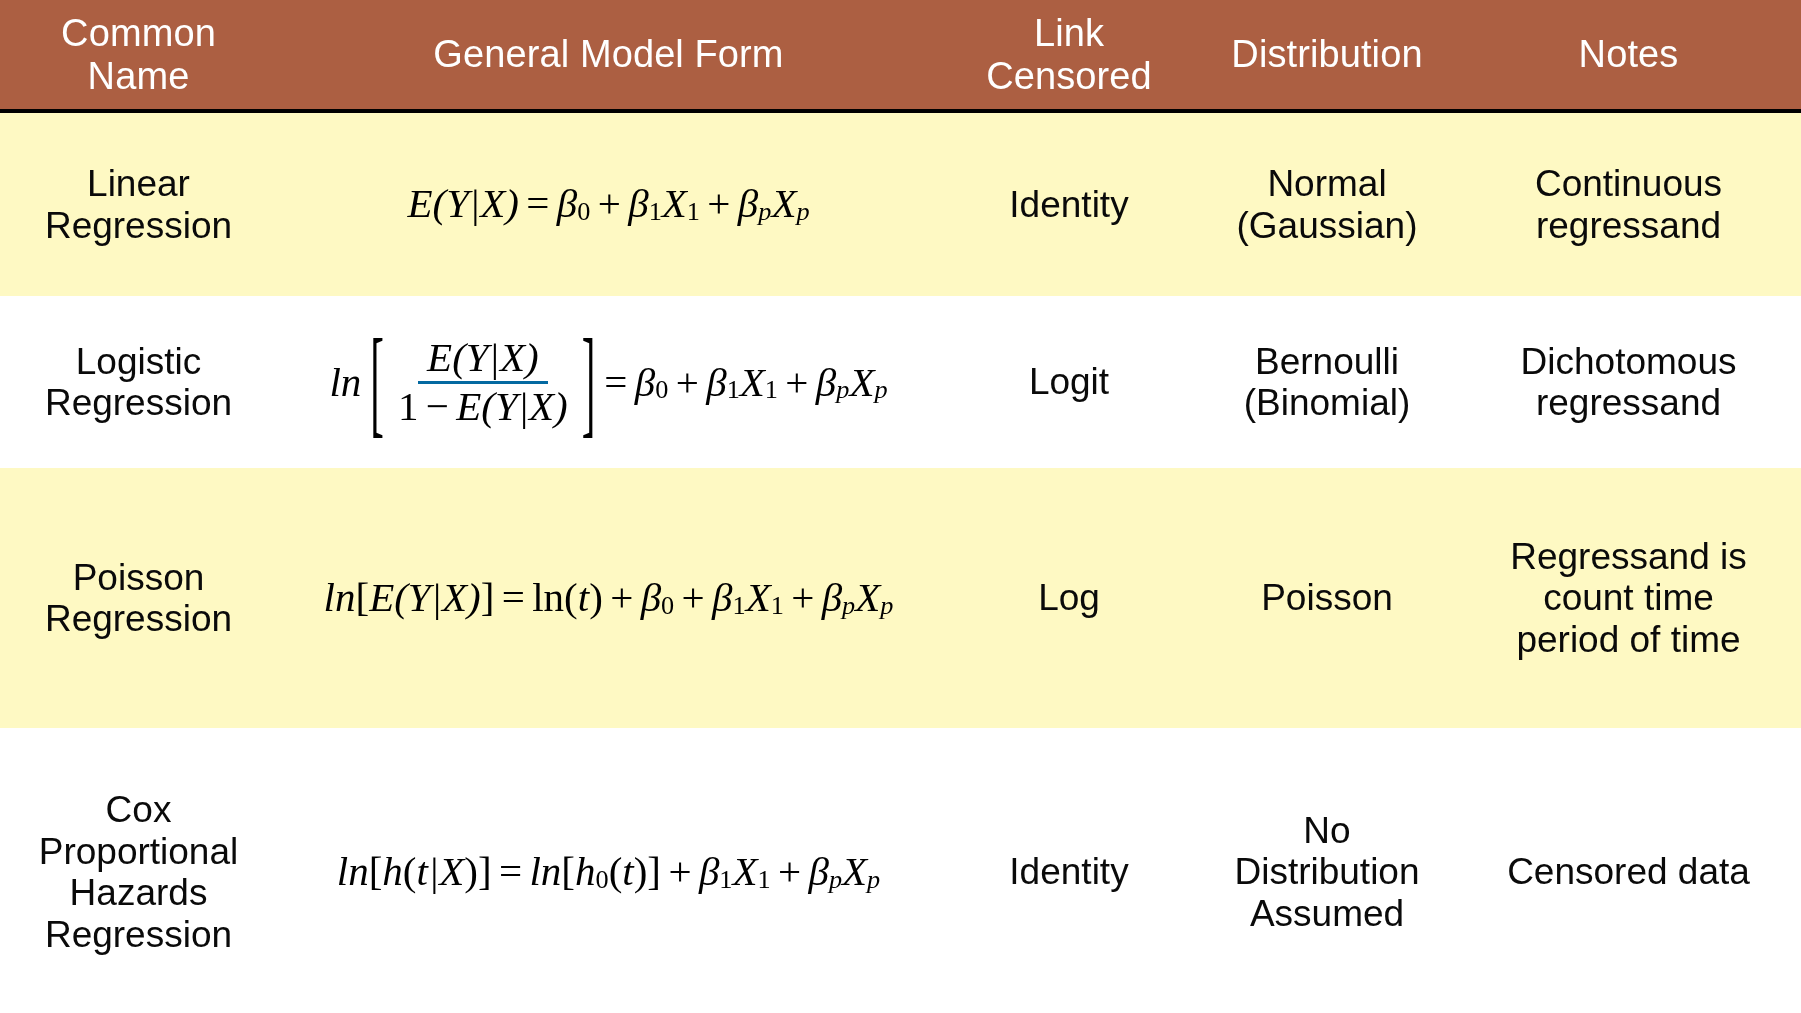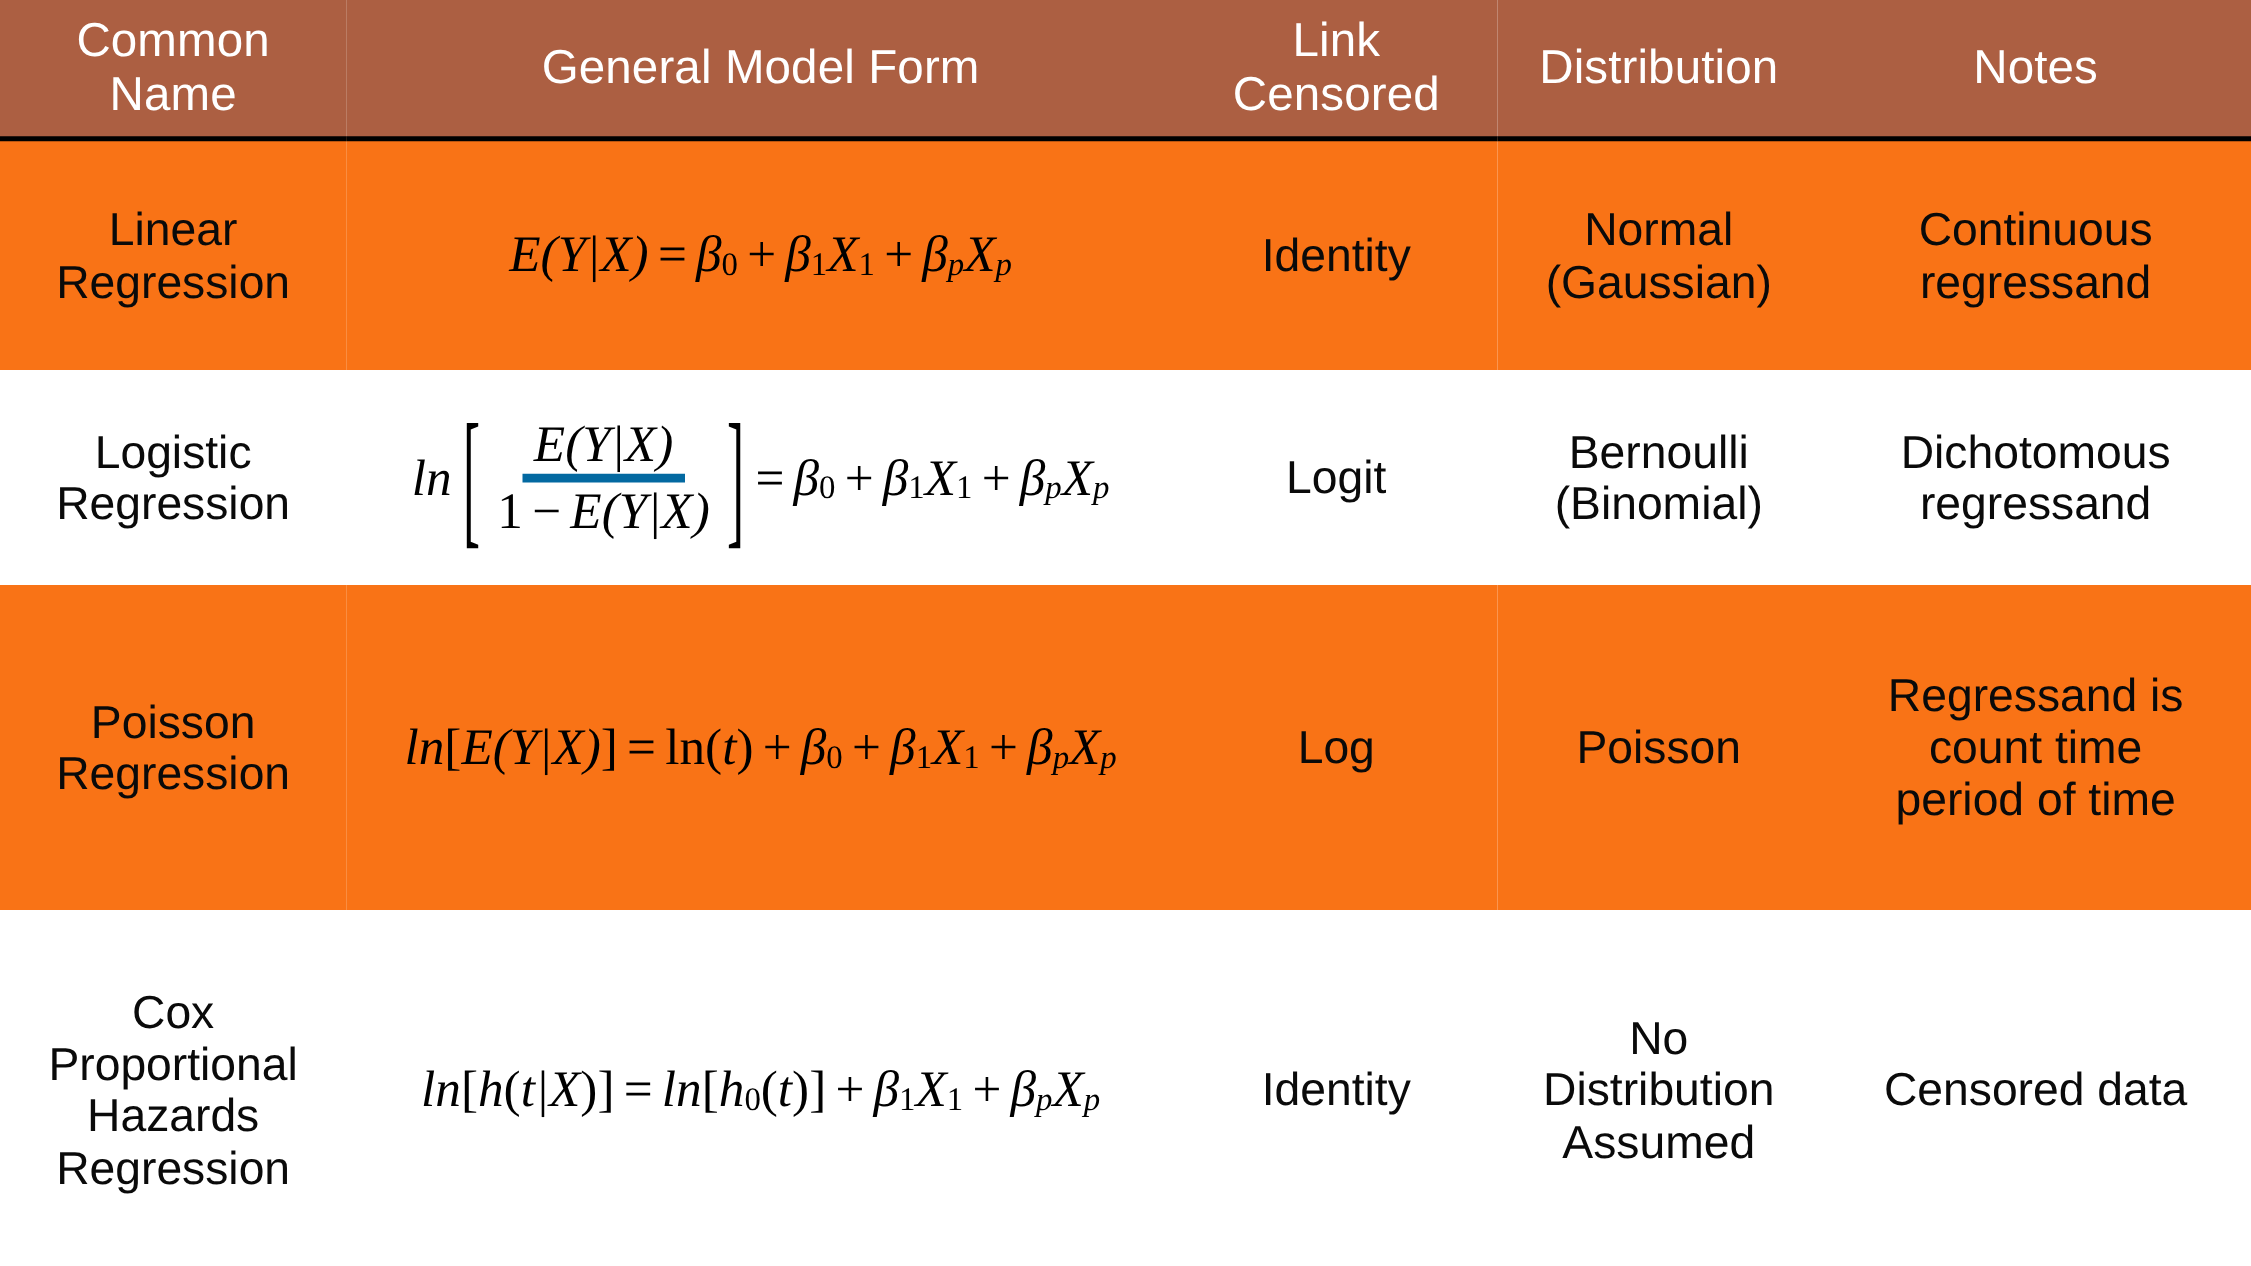--- a/index.html
+++ b/index.html
@@ -48,21 +48,21 @@
     padding: 12px 10px;
     border: 0;
     letter-spacing: 0.1px;
   }
   thead tr.header-row {
     height: 103px;
     border-bottom: 4px solid #000000;
   }
 
   
-  tbody tr.row-shaded { background: #f97316; }
+  tbody tr.row-shaded { background: #fef9c3; }
   tbody tr.row-plain  { background: #ffffff; }
 
   tbody td {
     text-align: center;
     vertical-align: middle;
     color: #0a0a0a;
     font-size: 37px;
     line-height: 1.12;
     padding: 14px 8px;
     border: 0;
@@ -123,21 +123,21 @@
     display: inline-flex;
     flex-direction: column;
     align-items: center;
     justify-content: center;
     vertical-align: middle;
     margin: 0 0.08em;
     line-height: 1.02;
   }
   .frac .num {
     padding: 0 0.22em 2px 0.22em;
-    border-bottom: 7px solid #0369a1;
+    border-bottom: 3px solid #0369a1;
   }
   .frac .den {
     padding: 2px 0.22em 0 0.22em;
   }
 
   .lnsp { padding-right: 0.18em; }
 </style>
 </head>
 <body>
 

